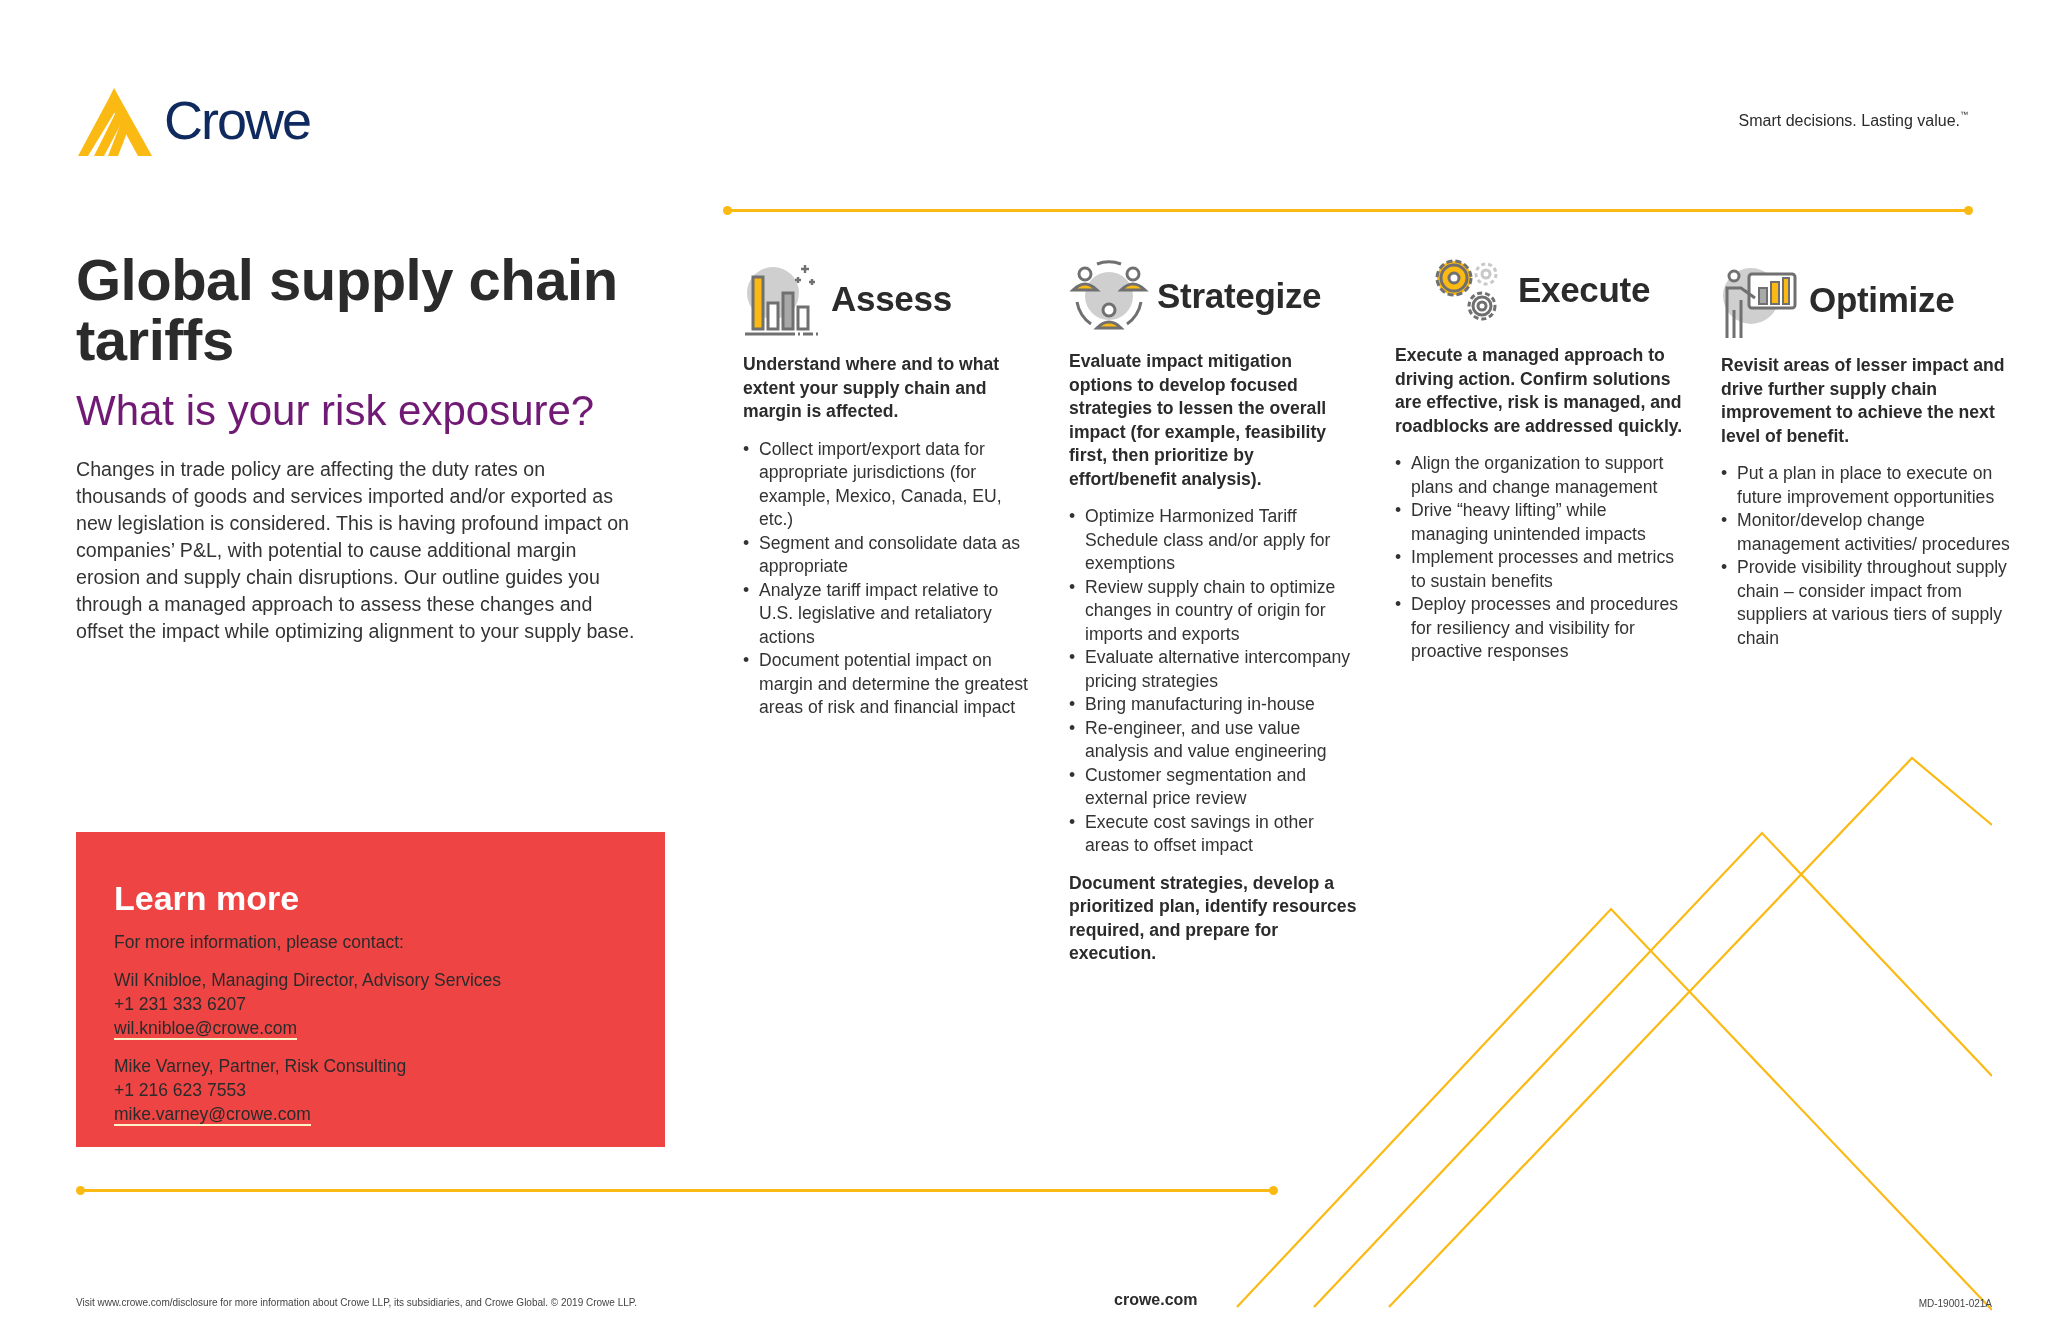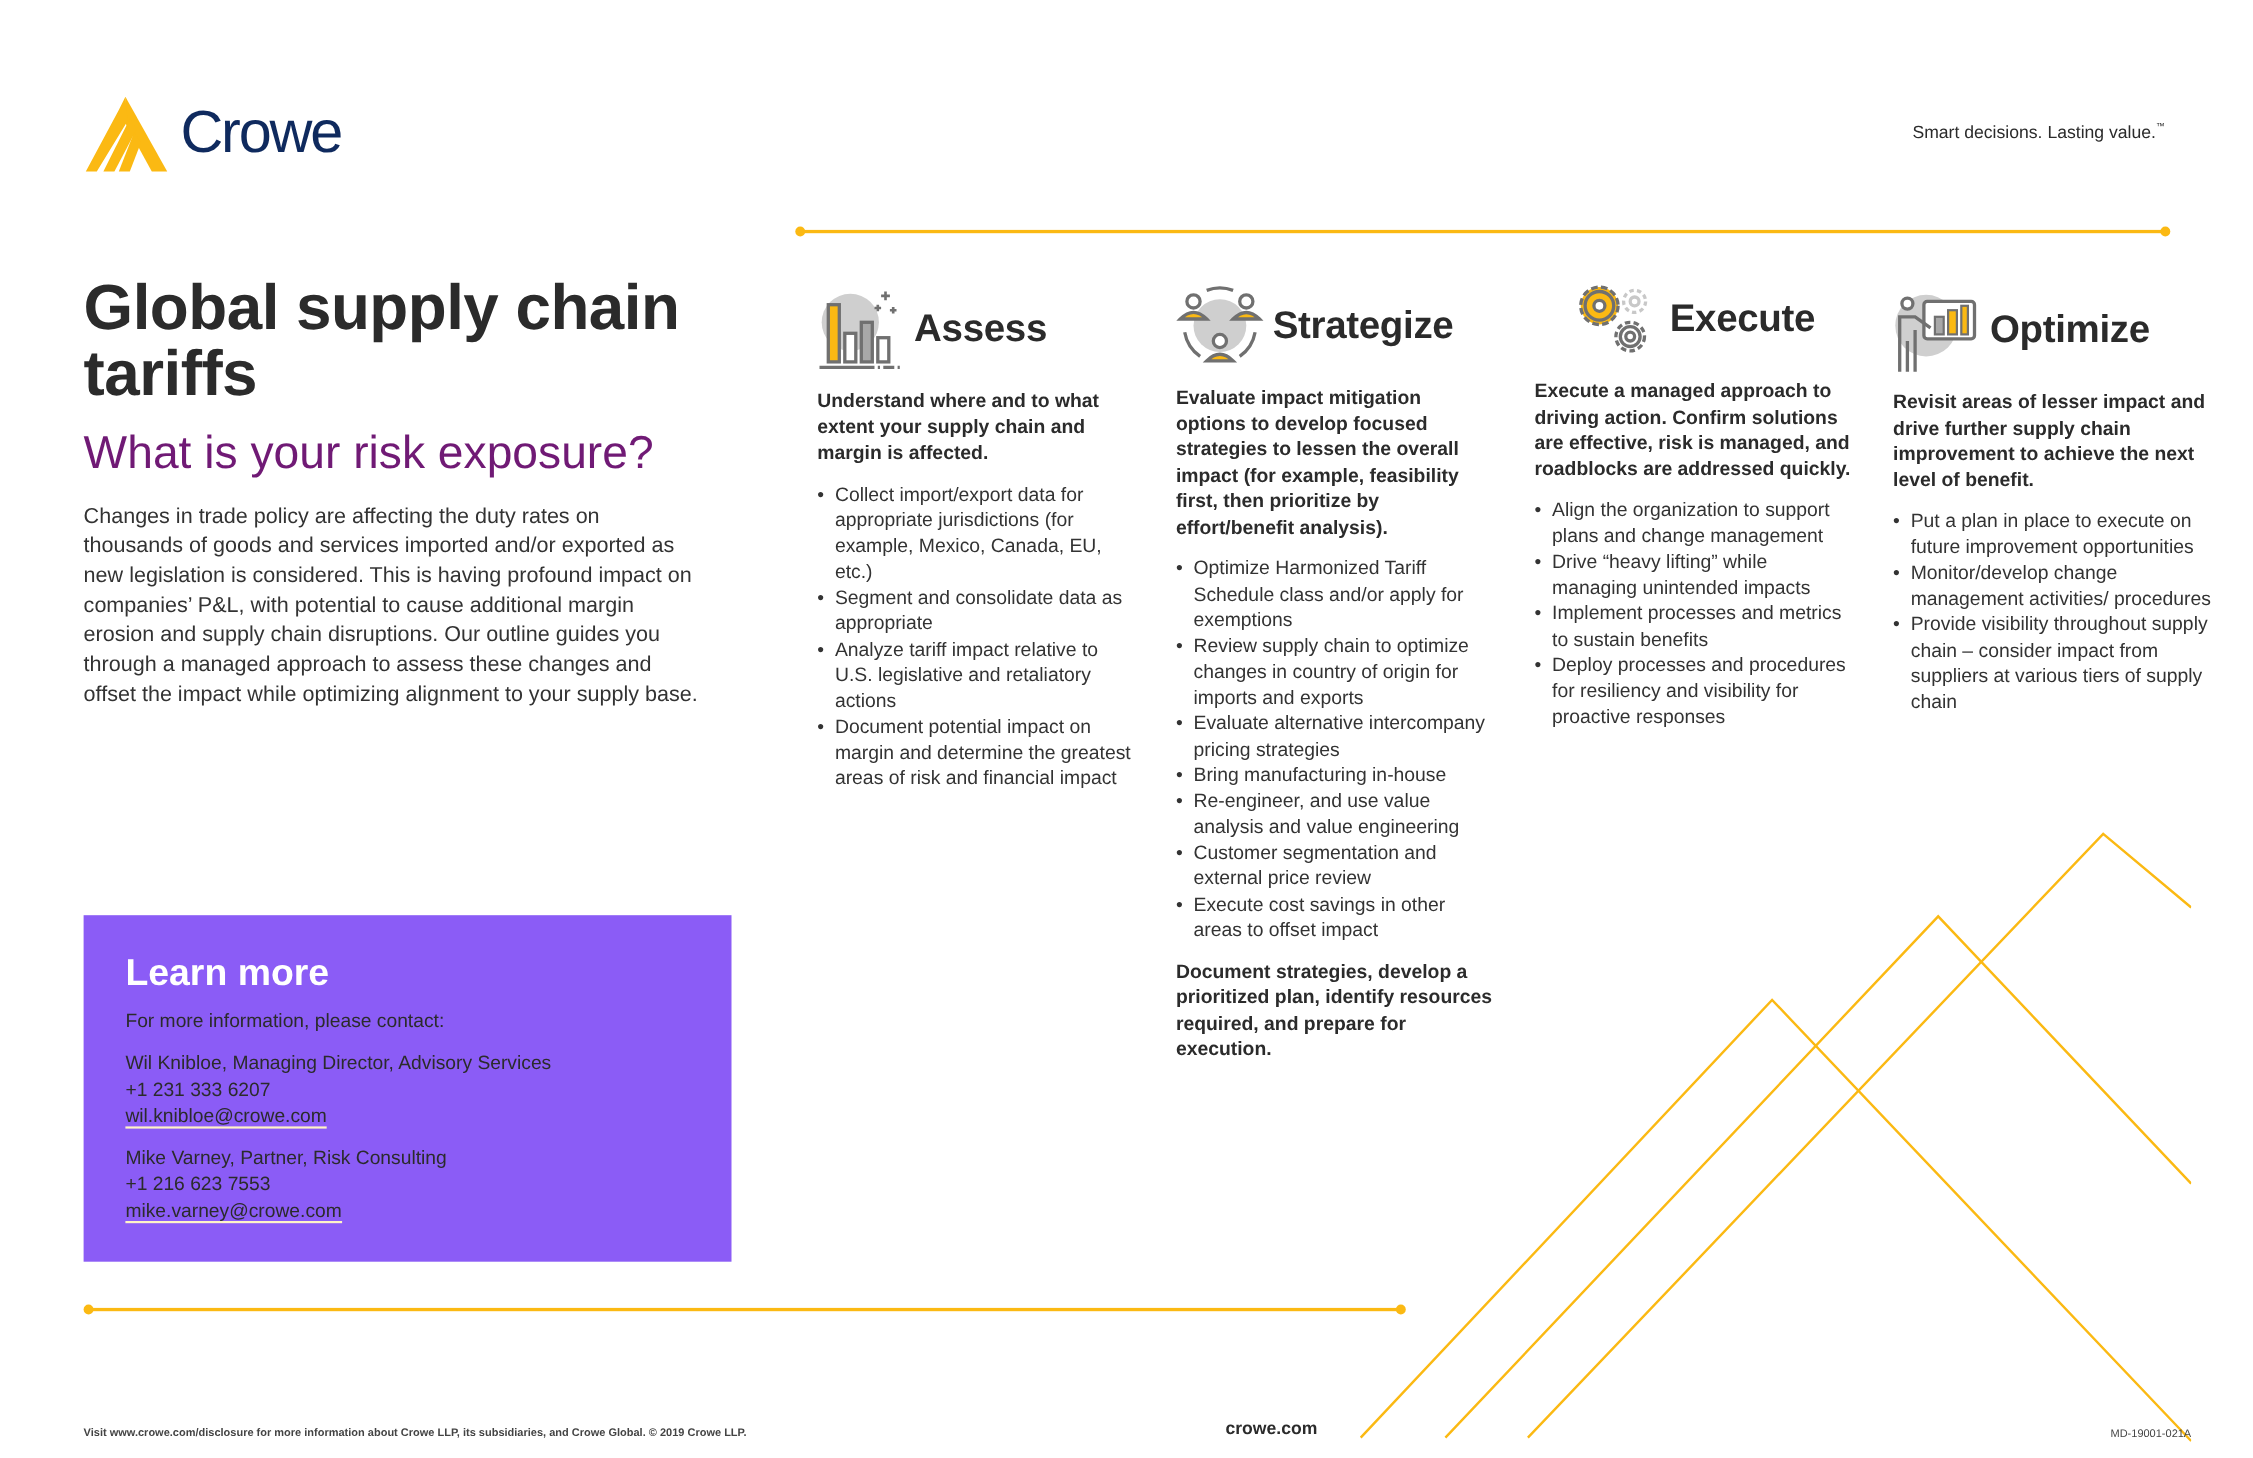--- a/index.html
+++ b/index.html
@@ -13,21 +13,21 @@
     font-size:54px; color:#0f2a5e; letter-spacing:-2px; line-height:64px; }
   .tagline { right:80px; top:112px; font-size:16px; font-weight:normal; color:#2b2b2b; }
   .tagline sup { font-size:8px; vertical-align:top; position:relative; top:-2px; }
 
   
   .title { left:76px; top:250px; width:560px; font-size:58px; font-weight:bold; line-height:60px; color:#2b2b2b; letter-spacing:-0.5px; }
   .subtitle { left:76px; top:388px; font-size:42px; color:#701a75; line-height:46px; }
   .intro { left:76px; top:456px; width:560px; font-size:19.6px; line-height:27px; color:#333; }
 
   
-  .learn { left:76px; top:832px; width:589px; height:315px; background:#8b5cf6; padding:32px 38px; }
+  .learn { left:76px; top:832px; width:589px; height:315px; background:#ef4444; padding:46px 38px; }
   .learn h2 { font-size:34px; font-weight:bold; color:#ffffff; line-height:40px; margin-top:0; }
   .learn .lead { margin-top:12px; font-size:17.5px; color:#2b2b2b; line-height:24px; }
   .learn .contact { margin-top:14px; font-size:17.5px; color:#2b2b2b; line-height:24px; }
   .learn a { color:#2b2b2b; text-decoration:none; border-bottom:2px solid #fff3c7; }
 
   
   .rule { height:3px; background:#fbb913; }
   .rule::before, .rule::after { content:""; position:absolute; top:-3px; width:9px; height:9px; border-radius:50%; background:#fbb913; }
   .rule::before { left:-4px; }
   .rule::after { right:-4px; }
@@ -43,21 +43,21 @@
   .col ul { list-style:none; margin-top:14px; }
   .col li { position:relative; padding-left:16px; font-size:17.6px; line-height:23.5px; color:#333; }
   .col li::before { content:"•"; position:absolute; left:0; top:0; }
   .col-tail { font-size:17.6px; font-weight:bold; line-height:23.5px; color:#2b2b2b; margin-top:14px; }
   .c1 { left:727px; } .c2 { left:1053px; } .c3 { left:1379px; } .c4 { left:1705px; }
   .c1 .col-head { margin-top:3px; }
   .c3 .col-head { margin-top:-6px;justify-content:center; }
   .c4 .col-head { margin-top:4px; }
 
   
-  .disclaimer { left:76px; top:1297px; font-size:10px; color:#444;font-weight:bold; }
+  .disclaimer { left:76px; top:1297px; font-size:10px; color:#444; }
   .site { left:1114px; top:1291px; font-size:16px; font-weight:bold; color:#2b2b2b; }
   .docid { right:56px; top:1298px; font-size:10px; color:#444;padding-left:40px; }
 
   .mountains { left:0; top:0; width:2048px; height:1325px; pointer-events:none; }
 </style>
 </head>
 <body>
 
 <div class="abs logo">
   <svg width="80" height="72" viewBox="0 0 80 72" style="position:absolute;left:0;top:0">

